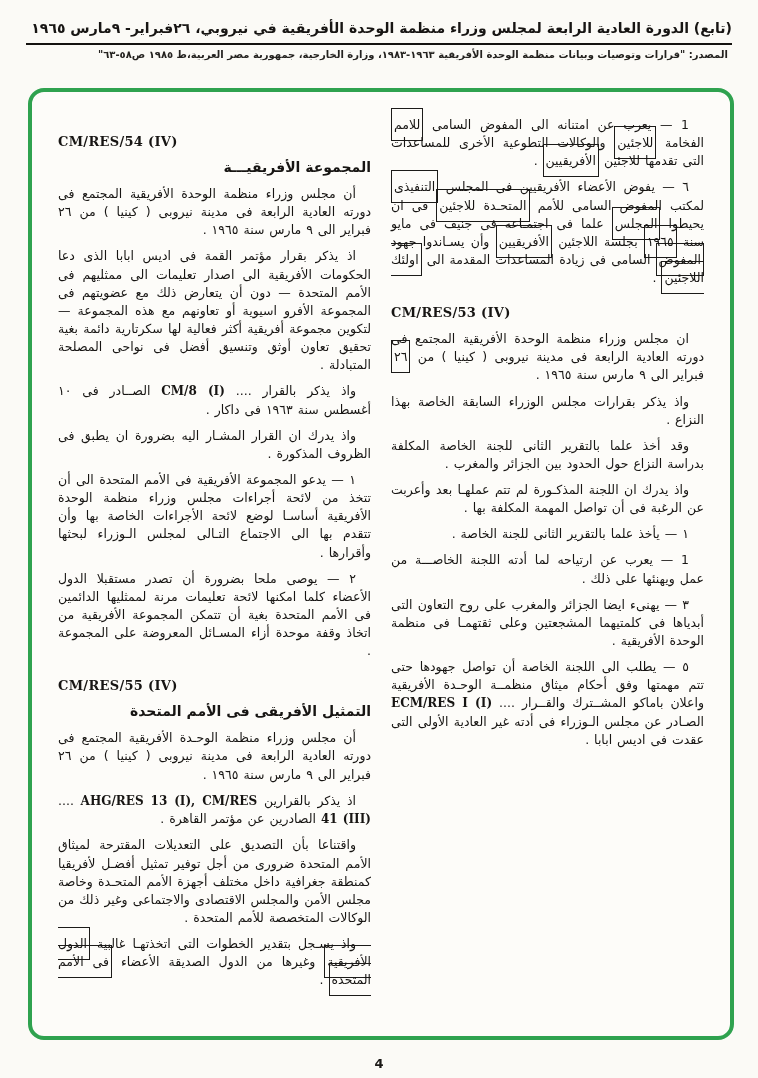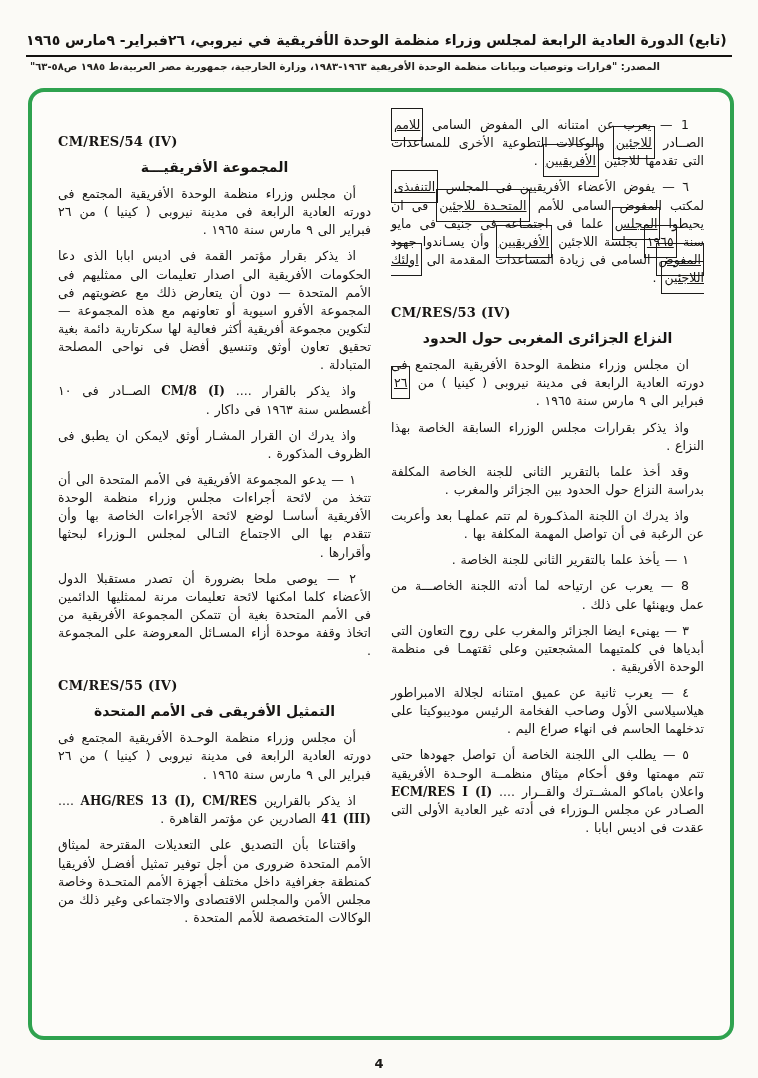--- a/index.html
+++ b/index.html
@@ -5,21 +5,21 @@
   html,body{margin:0;padding:0;}
   body{
     width:758px;height:1078px;overflow:hidden;
     background:#fbfaf6;
     font-family:"DejaVu Sans",sans-serif;
     color:#171513;
   }
   .page{position:relative;width:758px;height:1078px;}
 
   
-  .header{position:absolute;top:32px;left:0;right:0;text-align:left;direction:rtl;}
+  .header{position:absolute;top:20px;left:0;right:0;text-align:right;direction:rtl;}
   .header-title{font-size:14px;font-weight:bold;padding:0 26px;letter-spacing:.2px;}
   .header-rule{height:2px;background:#14120f;margin:7px 26px 4px;}
   .header-source{font-size:10px;font-weight:bold;color:#24221f;padding:0 30px;}
 
   
   .frame{
     position:absolute;left:28px;right:24px;top:88px;bottom:38px;
     border:4px solid #2fa24f;border-radius:16px;
     background:#fdfcf9;overflow:hidden;
   }
@@ -32,24 +32,24 @@
   .para{
     text-align:justify;font-size:12.5px;line-height:1.45;
     margin:0 0 8px;text-indent:15px;word-spacing:1px;
   }
   .code{
     direction:ltr;text-align:left;
     font-family:"DejaVu Serif",serif;font-weight:bold;
     font-size:13px;margin:18px 0 10px;letter-spacing:.3px;
   }
   .heading{
-    text-align:center;font-weight:bold;font-size:14px;
+    font-weight:bold;font-size:14px;
     margin:0 0 10px;
   }
-  .boxed{border:1.5px solid #1c1b19;padding:8px 2px;text-decoration:underline;}
+  .boxed{border:1.5px solid #1c1b19;padding:8px 2px;}
   .ltr{
     direction:ltr;unicode-bidi:isolate;
     font-family:"DejaVu Serif",serif;font-weight:bold;font-size:12px;
   }
 
   .pagenum{
     position:absolute;bottom:7px;left:0;right:0;
     text-align:center;font-size:13px;font-weight:bold;color:#1a1816;
   }
 </style>
@@ -60,47 +60,46 @@
 
   <div class="header">
     <div class="header-title">(تابع) الدورة العادية الرابعة لمجلس وزراء منظمة الوحدة الأفريقية في نيروبي، ٢٦فبراير- ٩مارس ١٩٦٥</div>
     <div class="header-rule"></div>
     <div class="header-source">المصدر: "قرارات وتوصيات وبيانات منظمة الوحدة الأفريقية ١٩٦٣-١٩٨٣، وزارة الخارجية، جمهورية مصر العربية،ط ١٩٨٥ ص٥٨-٦٣"</div>
   </div>
 
   <div class="frame" style="border-color: rgb(47, 162, 79);">
     <div class="columns">
       <div class="col">
-          <div class="para"><span>1 — يعرب عن امتنانه الى المفوض السامى </span><span class="boxed">للامم</span><span> الصــادر </span><span class="boxed">للاجئين</span><span> والوكالات التطوعية الأخرى للمساعدات التى تقدمها للاجئين </span><span class="boxed">الأفريقيين</span><span> .</span></div>
+          <div class="para"><span>1 — يعرب عن امتنانه الى المفوض السامى </span><span class="boxed">للامم</span><span> الفخامة </span><span class="boxed">للاجئين</span><span> والوكالات التطوعية الأخرى للمساعدات التى تقدمها للاجئين </span><span class="boxed">الأفريقيين</span><span> .</span></div>
           <div class="para"><span>٦ — يفوض الأعضاء الأفريقيين فى المجلس </span><span class="boxed">التنفيذى</span><span> لمكتب المفوض السامى للأمم </span><span class="boxed">المتحـدة للاجئين</span><span> فى ان يحيطوا </span><span class="boxed">المجلس</span><span> علما فى اجتمـاعه فى جنيف فى مايو سنة </span><span class="boxed">١٩٦٥</span><span> بجلسة اللاجئين </span><span class="boxed">الأفريقيين</span><span> وأن يسـاندوا جهود </span><span class="boxed">المفوض</span><span> السامى فى زيادة المساعدات المقدمة الى </span><span class="boxed">اولئك اللاجئين</span><span> .</span></div>
           <div class="code">CM/RES/53  (IV)</div>
-          <div class="heading">النزاع الجزائرى المغربى حول الحدود</div>
           <div class="para"><span>ان مجلس وزراء منظمة الوحدة الأفريقية المجتمع فى دورته العادية الرابعة فى مدينة نيروبى ( كينيا ) من </span><span class="boxed">٢٦</span><span> فبراير الى ٩ مارس سنة ١٩٦٥ .</span></div>
           <div class="para"><span>واذ يذكر بقرارات مجلس الوزراء السابقة الخاصة بهذا النزاع .</span></div>
           <div class="para"><span>وقد أخذ علما بالتقرير الثانى للجنة الخاصة المكلفة بدراسة النزاع حول الحدود بين الجزائر والمغرب .</span></div>
           <div class="para"><span>واذ يدرك ان اللجنة المذكـورة لم تتم عملهـا بعد وأعربت عن الرغبة فى أن تواصل المهمة المكلفة بها .</span></div>
           <div class="para"><span>١ — يأخذ علما بالتقرير الثانى للجنة الخاصة .</span></div>
-          <div class="para"><span>8 — يعرب عن ارتياحه لما أدته اللجنة الخاصـــة من عمل ويهنئها على ذلك .</span></div>
+          <div class="para"><span>1 — يعرب عن ارتياحه لما أدته اللجنة الخاصـــة من عمل ويهنئها على ذلك .</span></div>
           <div class="para"><span>٣ — يهنىء ايضا الجزائر والمغرب على روح التعاون التى أبدياها فى كلمتيهما المشجعتين وعلى ثقتهمـا فى منظمة الوحدة الأفريقية .</span></div>
-          <div class="para"><span>٤ — يعرب ثانية عن عميق امتنانه لجلالة الامبراطور هيلاسيلاسى الأول وصاحب الفخامة الرئيس موديبوكيتا على تدخلهما الحاسم فى انهاء صراع اليم .</span></div>
           <div class="para"><span>٥ — يطلب الى اللجنة الخاصة أن تواصل جهودها حتى تتم مهمتها وفق أحكام ميثاق منظمــة الوحـدة الأفريقية واعلان باماكو المشــترك والقــرار .... </span><span dir="ltr" class="ltr">ECM/RES I (I)</span><span> الصـادر عن مجلس الـوزراء فى أدته غير العادية الأولى التى عقدت فى اديس ابابا .</span></div>
         </div>
       <div class="col">
           <div class="code">CM/RES/54  (IV)</div>
           <div class="heading">المجموعة الأفريقيـــة</div>
           <div class="para"><span>أن مجلس وزراء منظمة الوحدة الأفريقية المجتمع فى دورته العادية الرابعة فى مدينة نيروبى ( كينيا ) من ٢٦ فبراير الى ٩ مارس سنة ١٩٦٥ .</span></div>
           <div class="para"><span>اذ يذكر بقرار مؤتمر القمة فى اديس ابابا الذى دعا الحكومات الأفريقية الى اصدار تعليمات الى ممثليهم فى الأمم المتحدة — دون أن يتعارض ذلك مع عضويتهم فى المجموعة الأفرو اسيوية أو تعاونهم مع هذه المجموعة — لتكوين مجموعة أفريقية أكثر فعالية لها سكرتارية دائمة بغية تحقيق تعاون أوثق وتنسيق أفضل فى نواحى المصلحة المتبادلة .</span></div>
           <div class="para"><span>واذ يذكر بالقرار .... </span><span dir="ltr" class="ltr">CM/8 (I)</span><span> الصــادر فى ١٠ أغسطس سنة ١٩٦٣ فى داكار .</span></div>
-          <div class="para"><span>واذ يدرك ان القرار المشـار أوثق لايمكن ان يطبق فى الظروف المذكورة .</span></div>
+          <div class="para"><span>واذ يدرك ان القرار المشـار اليه بضرورة ان يطبق فى الظروف المذكورة .</span></div>
           <div class="para"><span>١ — يدعو المجموعة الأفريقية فى الأمم المتحدة الى أن تتخذ من لائحة أجراءات مجلس وزراء منظمة الوحدة الأفريقية أساسـا لوضع لائحة الأجراءات الخاصة بها وأن تتقدم بها الى الاجتماع التـالى لمجلس الـوزراء لبحثها وأقرارها .</span></div>
           <div class="para"><span>٢ — يوصى ملحا بضرورة أن تصدر مستقبلا الدول الأعضاء كلما امكنها لائحة تعليمات مرنة لممثليها الدائمين فى الأمم المتحدة بغية أن تتمكن المجموعة الأفريقية من اتخاذ وقفة موحدة أزاء المسـائل المعروضة على المجموعة .</span></div>
           <div class="code">CM/RES/55  (IV)</div>
           <div class="heading">التمثيل الأفريقى فى الأمم المتحدة</div>
           <div class="para"><span>أن مجلس وزراء منظمة الوحـدة الأفريقية المجتمع فى دورته العادية الرابعة فى مدينة نيروبى ( كينيا ) من ٢٦ فبراير الى ٩ مارس سنة ١٩٦٥ .</span></div>
           <div class="para"><span>اذ يذكر بالقرارين </span><span dir="ltr" class="ltr">AHG/RES 13 (I), CM/RES</span><span> .... </span><span dir="ltr" class="ltr">41 (III)</span><span> الصادرين عن مؤتمر القاهرة .</span></div>
           <div class="para"><span>واقتناعا بأن التصديق على التعديلات المقترحة لميثاق الأمم المتحدة ضرورى من أجل توفير تمثيل أفضـل لأفريقيا كمنطقة جغرافية داخل مختلف أجهزة الأمم المتحـدة وخاصة مجلس الأمن والمجلس الاقتصادى والاجتماعى وغير ذلك من الوكالات المتخصصة للأمم المتحدة .</span></div>
+          <div class="para"><span>واذ يسـجل بتقدير الخطوات التى اتخذتهـا غالبية </span><span class="boxed">الدول الأفريقية</span><span> وغيرها من الدول الصديقة الأعضاء </span><span class="boxed">فى الأمم المتحدة</span><span> .</span></div>
         </div>
     </div>
   </div>
 
   <div class="pagenum">4</div>
 
 </div>
 
 </body></html>

